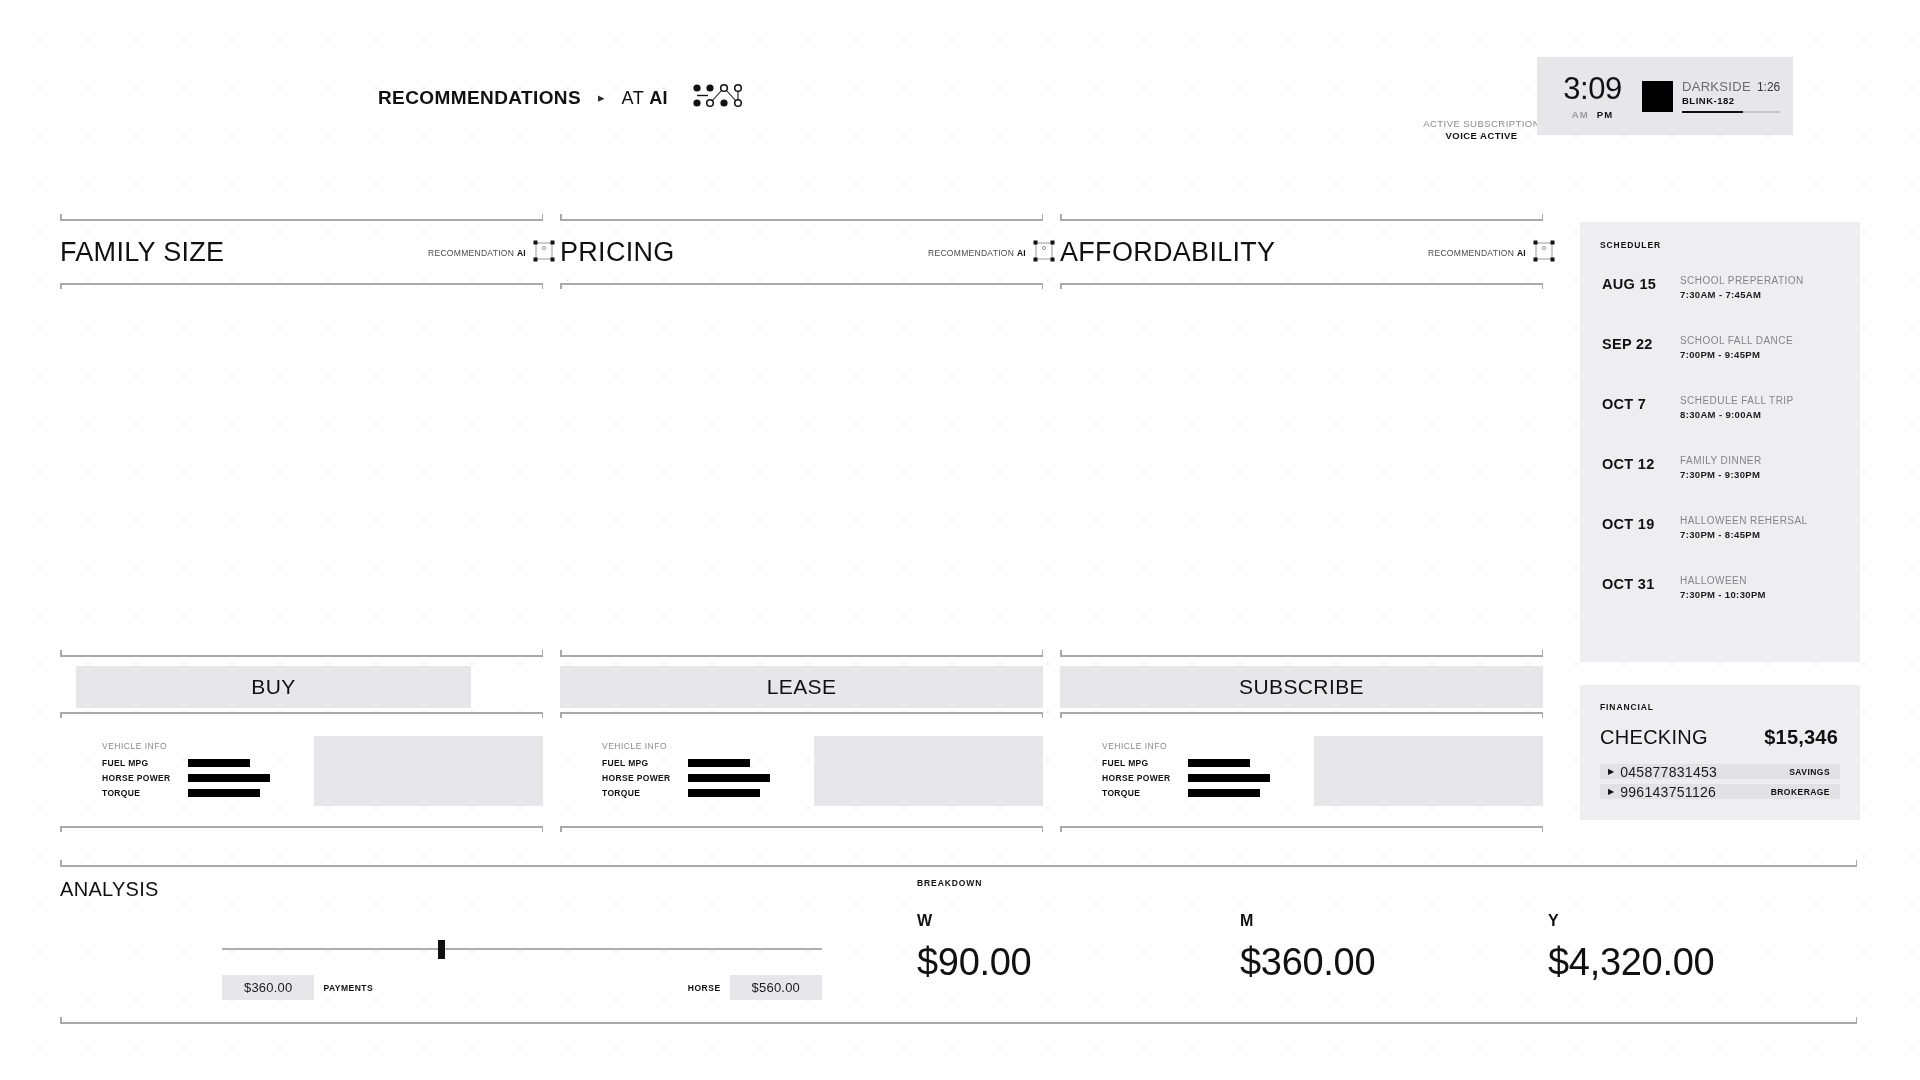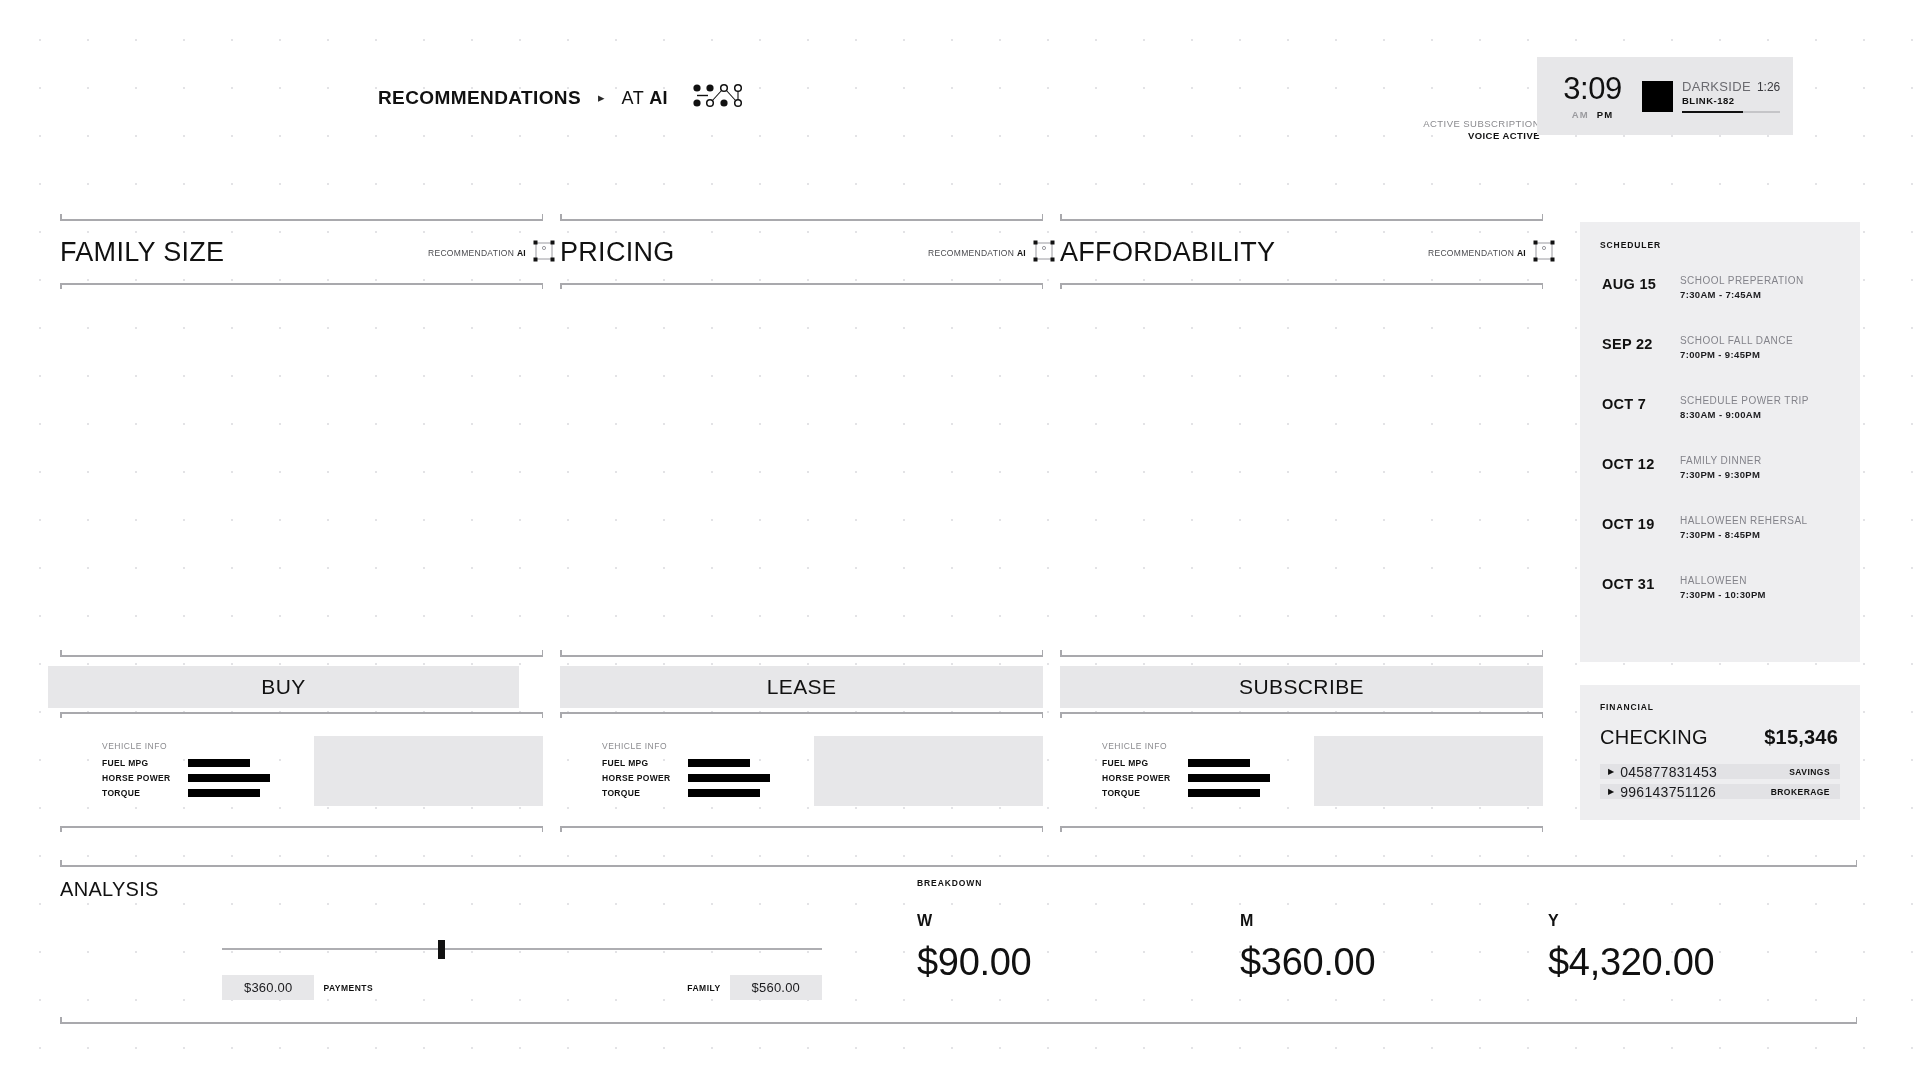--- a/index.html
+++ b/index.html
@@ -98,20 +98,21 @@
     font-size: 9.5px;
     letter-spacing: 0.45px;
     color: #8a8a8e;
     font-weight: 500;
   }
   .sub-line2 {
     font-size: 9.5px;
     letter-spacing: 0.45px;
     color: #111;
     font-weight: 700;
+    text-align: center;
   }
 
   .media-panel {
     position: absolute;
     left: 1537px;
     top: 57px;
     width: 256px;
     height: 78px;
     background: #e7e7e9;
     display: flex;
@@ -595,21 +596,21 @@
       <rect x="17.5" y="0.5" width="4" height="4" fill="#111"></rect>
       <rect x="0.5" y="17.5" width="4" height="4" fill="#111"></rect>
       <rect x="17.5" y="17.5" width="4" height="4" fill="#111"></rect>
       <circle cx="11" cy="8" r="1.6" fill="none" stroke="#9a9aa0" stroke-width="1"></circle>
     </svg>
   </span>
 </div>
 
 <div class="rule" style="left:60px;  top:655px; width:483px;"></div>
 <div class="rule down" style="left:60px;  top:712px; width:483px;"></div>
-<div class="action-btn" style="left:48px;  top:666px; width:471px;">
+<div class="action-btn" style="left:76px;  top:666px; width:395px;">
   <span>BUY</span>
 </div>
 
 <div class="rule" style="left:560px; top:655px; width:483px;"></div>
 <div class="rule down" style="left:560px; top:712px; width:483px;"></div>
 <div class="action-btn" style="left:560px; top:666px; width:483px;">
   <span>LEASE</span>
 </div>
 
 <div class="rule" style="left:1060px; top:655px; width:483px;"></div>
@@ -691,21 +692,21 @@
     <div class="sched-row">
       <div class="sched-date">SEP 22</div>
       <div class="sched-event">
         <div class="sched-name">SCHOOL FALL DANCE</div>
         <div class="sched-time">7:00PM - 9:45PM</div>
       </div>
     </div>
     <div class="sched-row">
       <div class="sched-date">OCT 7</div>
       <div class="sched-event">
-        <div class="sched-name">SCHEDULE POWER TRIP</div>
+        <div class="sched-name">SCHEDULE FALL TRIP</div>
         <div class="sched-time">8:30AM - 9:00AM</div>
       </div>
     </div>
     <div class="sched-row">
       <div class="sched-date">OCT 12</div>
       <div class="sched-event">
         <div class="sched-name">FAMILY DINNER</div>
         <div class="sched-time">7:30PM - 9:30PM</div>
       </div>
     </div>
@@ -756,21 +757,21 @@
 
 <div class="slider-wrap">
   <div class="slider-track"></div>
   <div class="slider-thumb"></div>
   <div class="slider-labels">
     <div class="sl-group">
       <span class="sl-value">$360.00</span>
       <span class="sl-caption">PAYMENTS</span>
     </div>
     <div class="sl-group">
-      <span class="sl-caption">FAMILY</span>
+      <span class="sl-caption">HORSE</span>
       <span class="sl-value">$560.00</span>
     </div>
   </div>
 </div>
 
 <div class="breakdown-title">BREAKDOWN</div>
 
 <div class="bd-item" style="left:917px;  top:913px;">
   <div class="bd-period">W</div>
   <div class="bd-value">$90.00</div>

